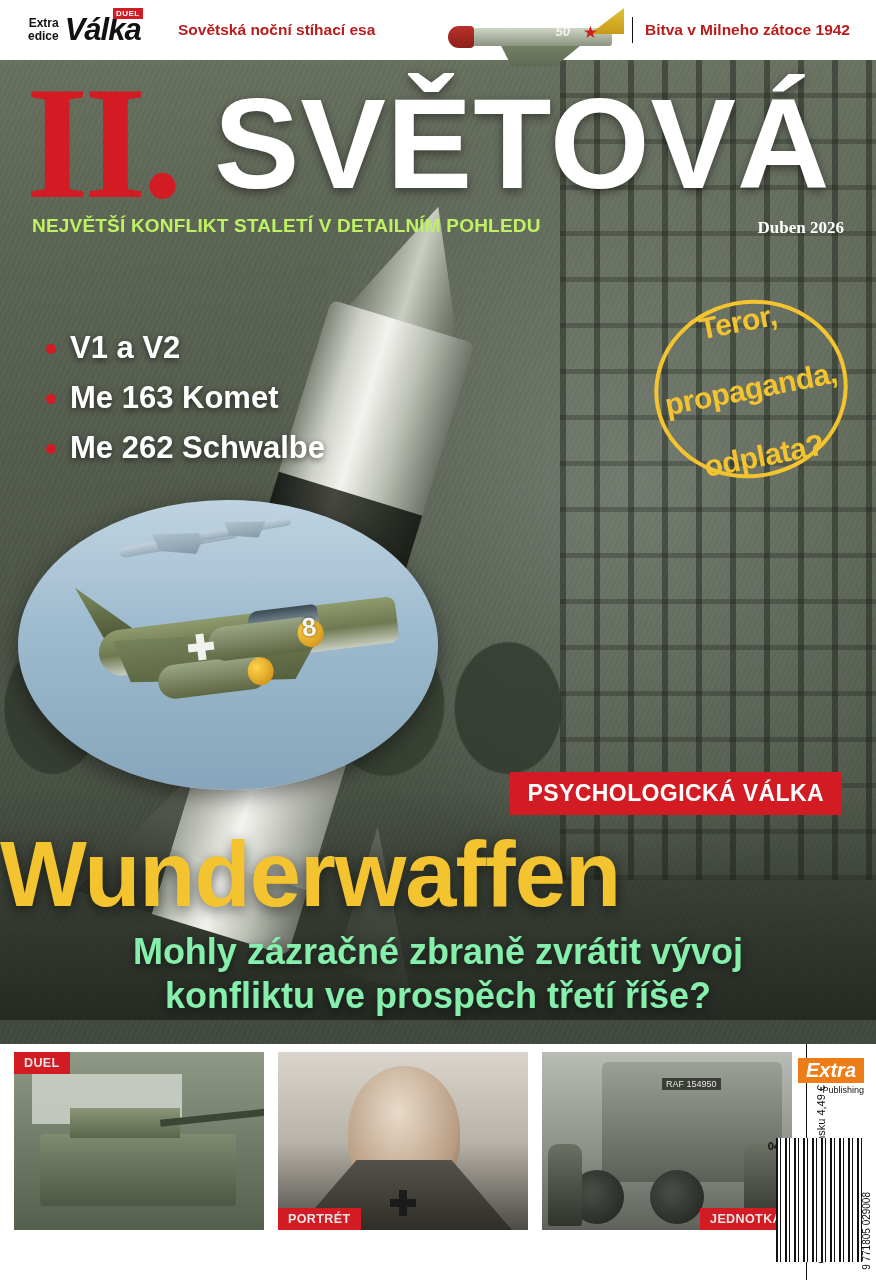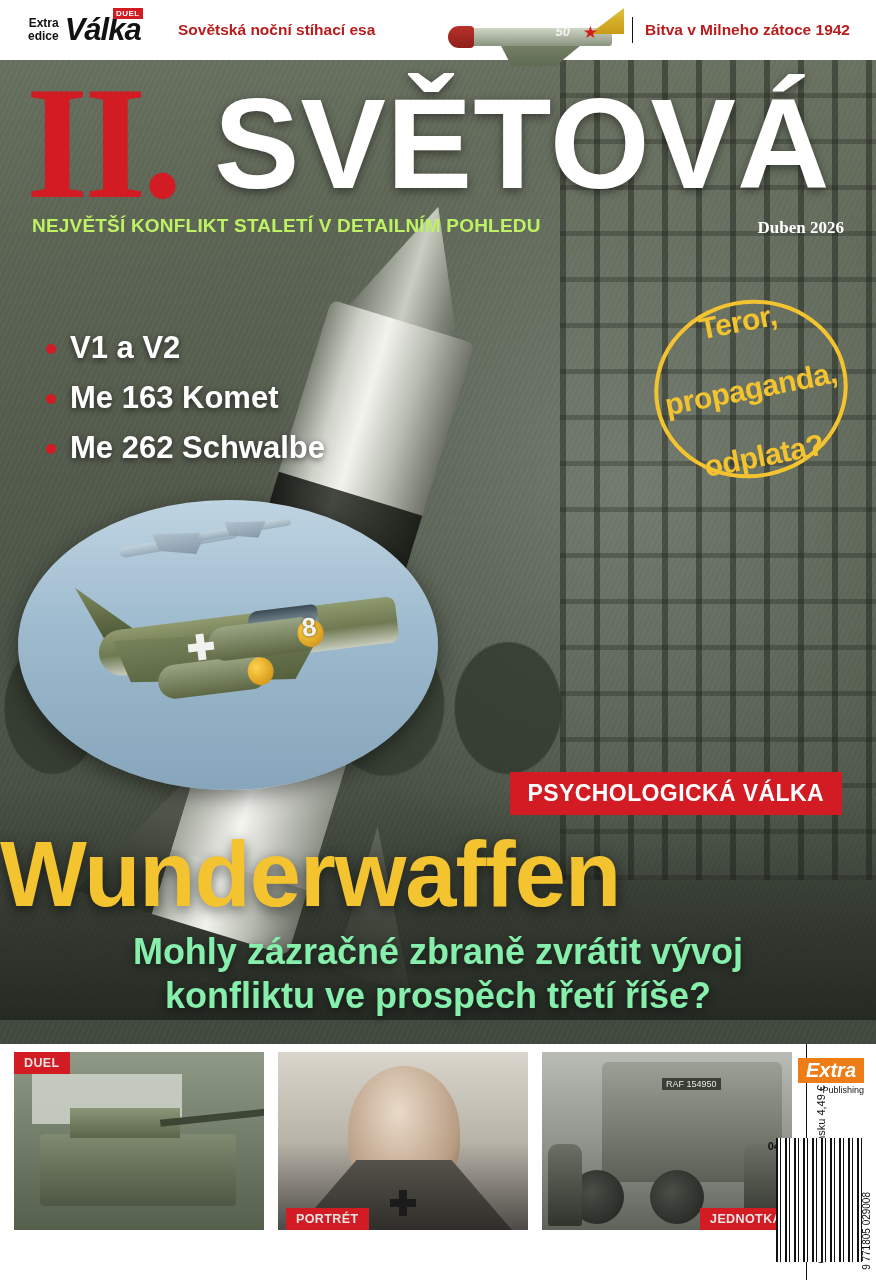--- a/index.html
+++ b/index.html
@@ -305,21 +305,21 @@
   .thumb {
     position:relative;
     width:250px; height:178px; margin-top:8px; margin-left:14px;
     overflow:hidden;
   }
   .thumb .badge {
     position:absolute; left:0; top:0;
     background:#d21b23; color:#e5e5e5; font-size:12.5px; font-weight:700;
     padding:4px 10px; letter-spacing:.4px;
   }
-  .thumb .badge.bl { top:auto; bottom:0; left:8px; }
+  .thumb .badge.bl { top:auto; bottom:0; left:0; }
   .thumb .badge.br { top:auto; bottom:0; left:auto; right:0; }
 
   .th1 { background:linear-gradient(180deg,#8e9a86 0%, #6e7a66 55%, #55604c 100%); }
   .th1 .su {
     position:absolute; left:26px; bottom:24px; width:196px; height:72px;
     background:linear-gradient(180deg,#7f8a70,#4e5743);
     border-radius:4px;
   }
   .th1 .su::before{
     content:""; position:absolute; left:30px; top:-26px; width:110px;height:30px;

